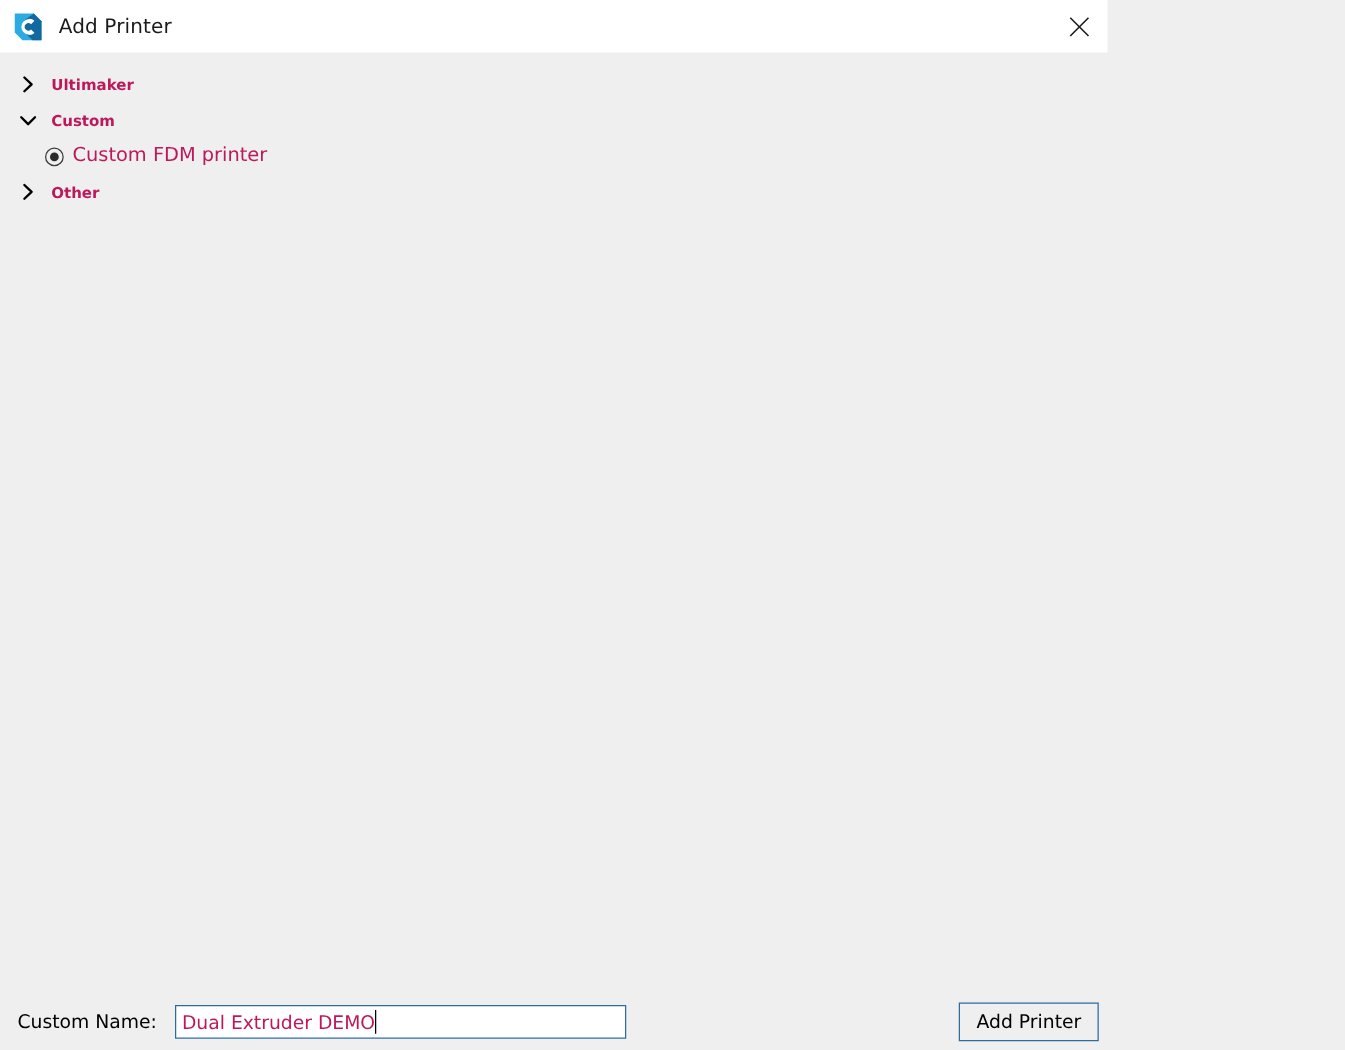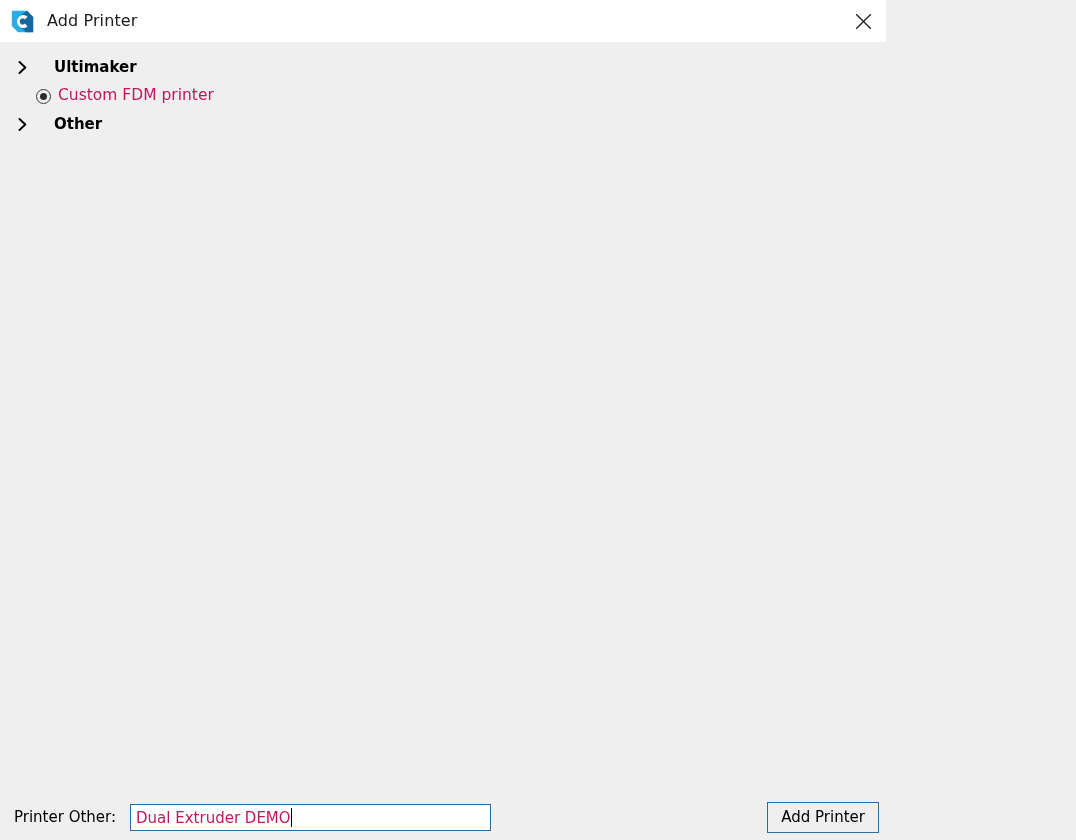--- a/index.html
+++ b/index.html
@@ -88,24 +88,24 @@
     width: 20px;
     height: 20px;
     flex: 0 0 auto;
     display: flex;
     align-items: center;
     justify-content: center;
     color: #000000;
   }
   .chev svg { display: block; }
   .group-label {
-    font-size: 15px;
+    font-size: 12px;
     font-weight: bold;
-    color: #000000;
-    margin-left: 22px;
+    color: #be185d;
+    margin-left: 9px;
     line-height: 1;
   }
 
   .tree-child {
     display: flex;
     align-items: center;
     height: 28px;
     padding-left: 36px;
     cursor: default;
     user-select: none;
@@ -229,40 +229,48 @@
 
       <div class="tree-group-header">
         <span class="chev">
           <svg width="11" height="15" viewBox="0 0 11 15" xmlns="http://www.w3.org/2000/svg">
             <polyline points="2.5,2 8.3,7.5 2.5,13" fill="none" stroke="#000000" stroke-width="1.9" stroke-linecap="round" stroke-linejoin="round"></polyline>
           </svg>
         </span>
         <span class="group-label">Ultimaker</span>
       </div>
 
+      <div class="tree-group-header">
+        <span class="chev">
+          <svg width="15" height="11" viewBox="0 0 15 11" xmlns="http://www.w3.org/2000/svg">
+            <polyline points="2,2.8 7.5,8.3 13,2.8" fill="none" stroke="#000000" stroke-width="1.9" stroke-linecap="round" stroke-linejoin="round"></polyline>
+          </svg>
+        </span>
+        <span class="group-label">Custom</span>
+      </div>
 
       <div class="tree-child">
         <span class="radio checked"></span>
         <span class="child-label">Custom FDM printer</span>
       </div>
 
       <div class="tree-group-header">
         <span class="chev">
           <svg width="11" height="15" viewBox="0 0 11 15" xmlns="http://www.w3.org/2000/svg">
             <polyline points="2.5,2 8.3,7.5 2.5,13" fill="none" stroke="#000000" stroke-width="1.9" stroke-linecap="round" stroke-linejoin="round"></polyline>
           </svg>
         </span>
         <span class="group-label">Other</span>
       </div>
 
     </div>
   </div>
 
   <div class="bottombar">
-    <span class="name-label">Printer Other:</span>
+    <span class="name-label">Custom Name:</span>
     <span class="name-input-wrap">
       <input class="name-input" type="text" value="Dual Extruder DEMO" style="">
       <span class="caret" id="text-caret" style="left: 160.562px;"></span>
     </span>
     <span class="spacer"></span>
     <button class="add-btn">Add Printer</button>
   </div>
 
 </div>
 

